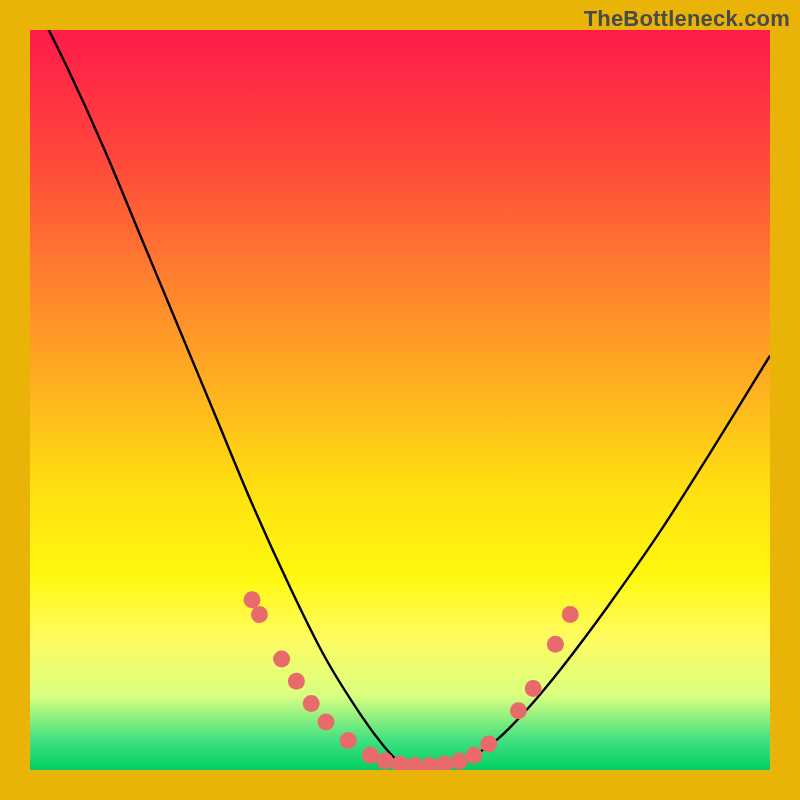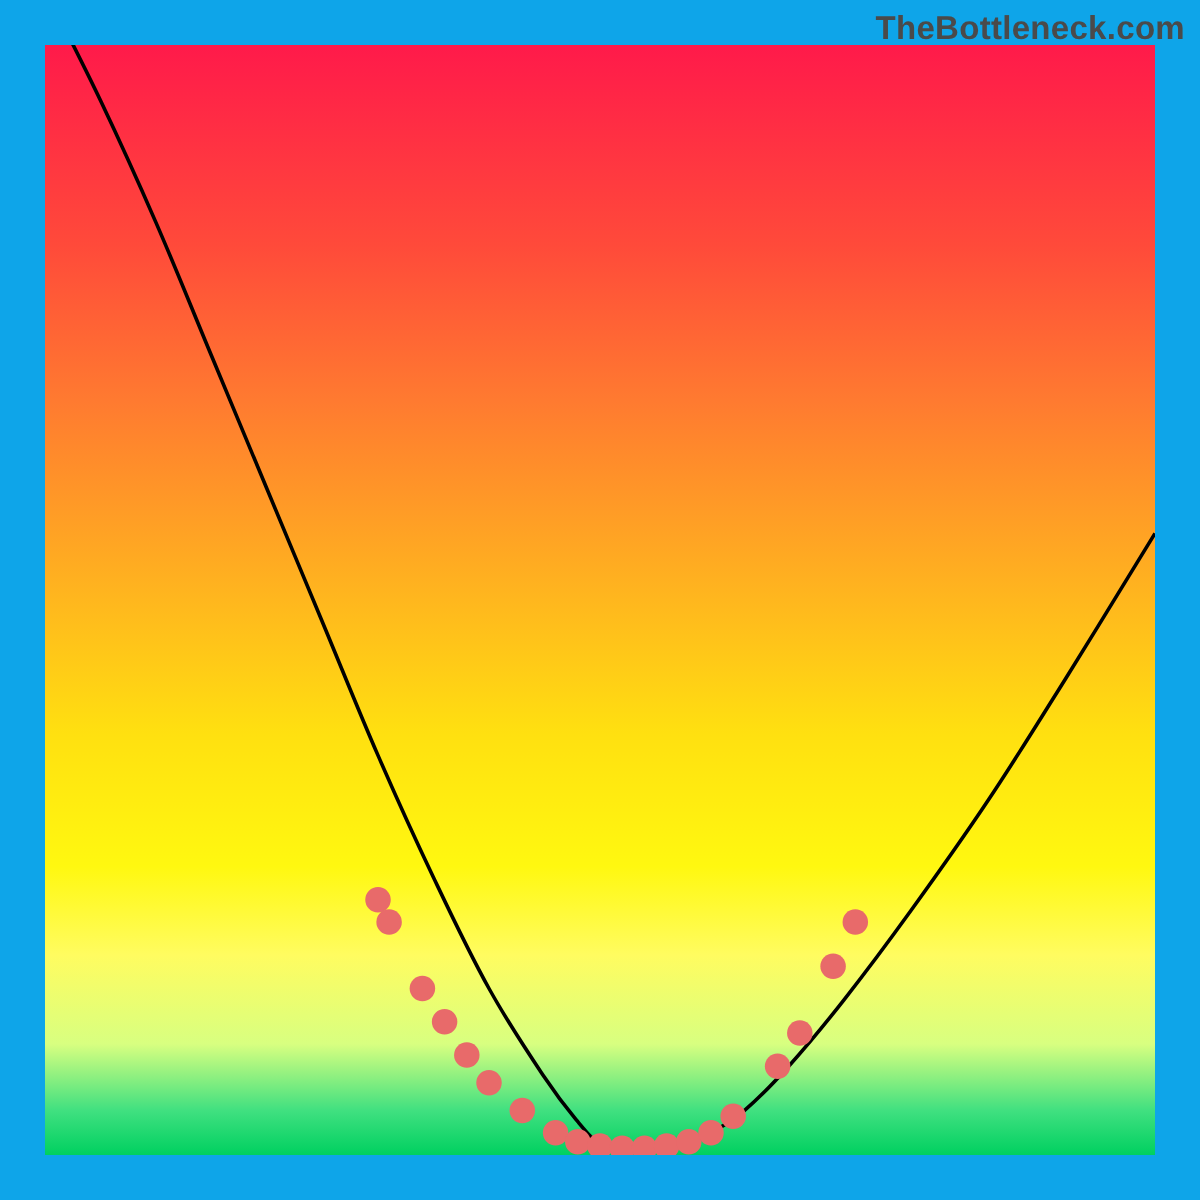--- a/index.html
+++ b/index.html
@@ -1,21 +1,21 @@
 <!DOCTYPE html>
 <html><head>
 <meta charset="utf-8">
 <style>
   * { margin: 0; padding: 0; box-sizing: border-box; }
   html, body { width: 800px; height: 800px; overflow: hidden; background: #000; }
   .frame {
     position: absolute;
     left: 0; top: 0;
     width: 800px; height: 800px;
-    background: #0ea5e9;
+    background: #eab308;
   }
   .plot {
     position: absolute;
     left: 30px; top: 30px;
     width: 740px; height: 740px;
     background: linear-gradient(to bottom,
       #ff1a4a 0%,
       #ff4a3a 18%,
       #ff7a30 32%,
       #ffb020 48%,

